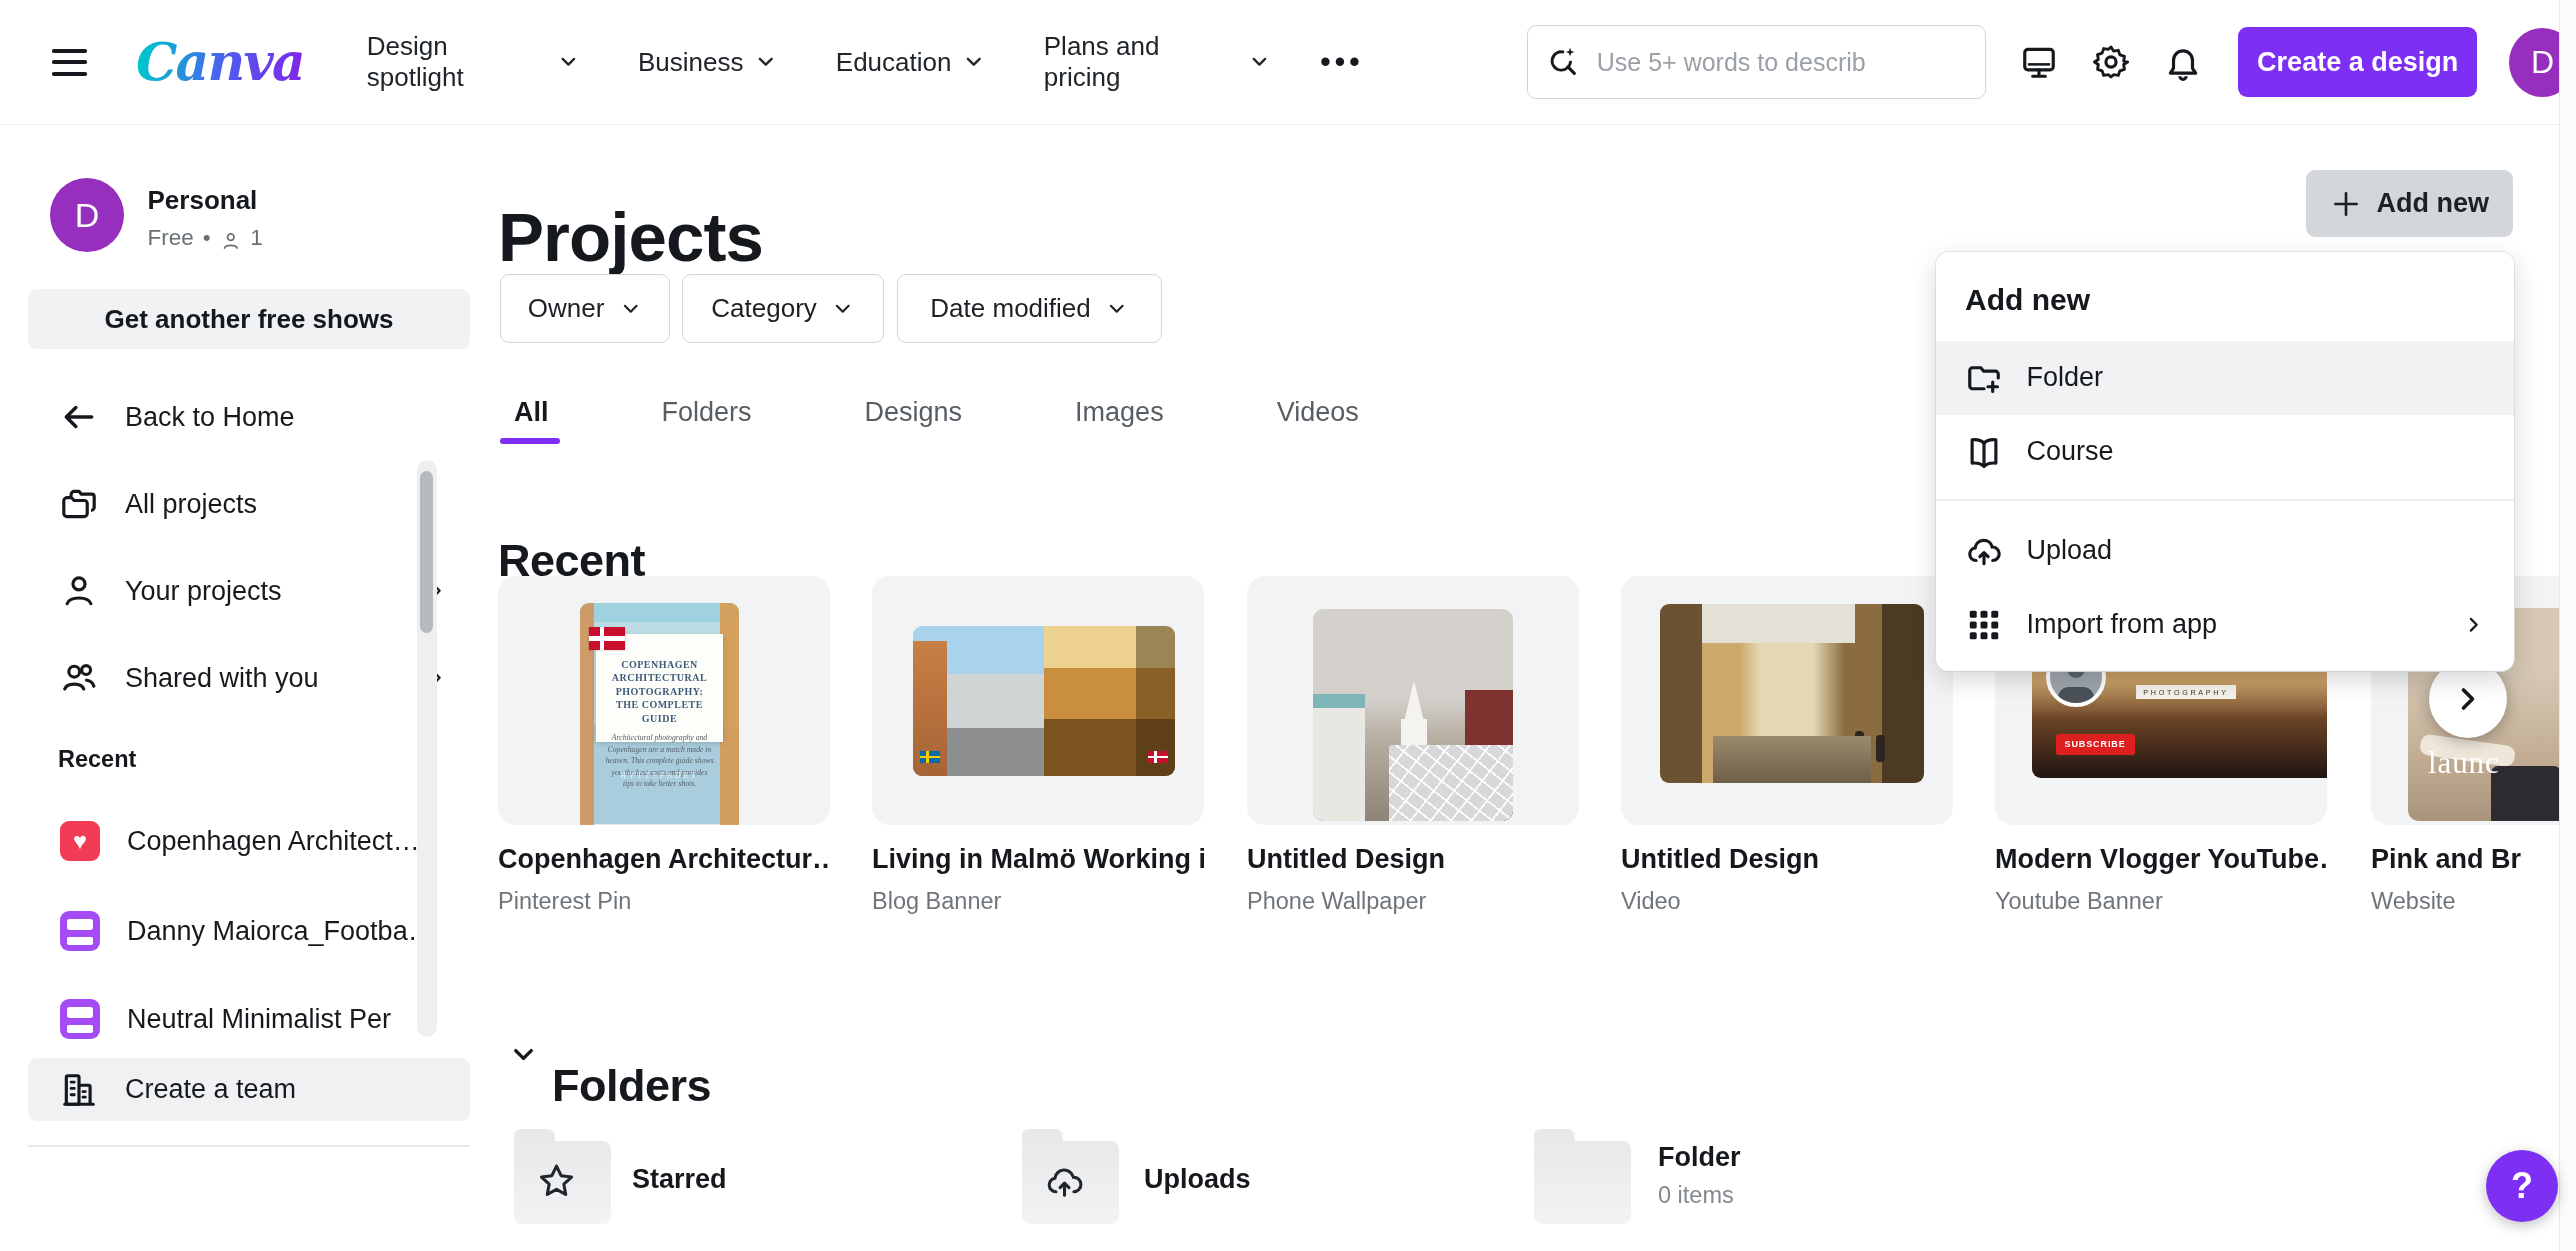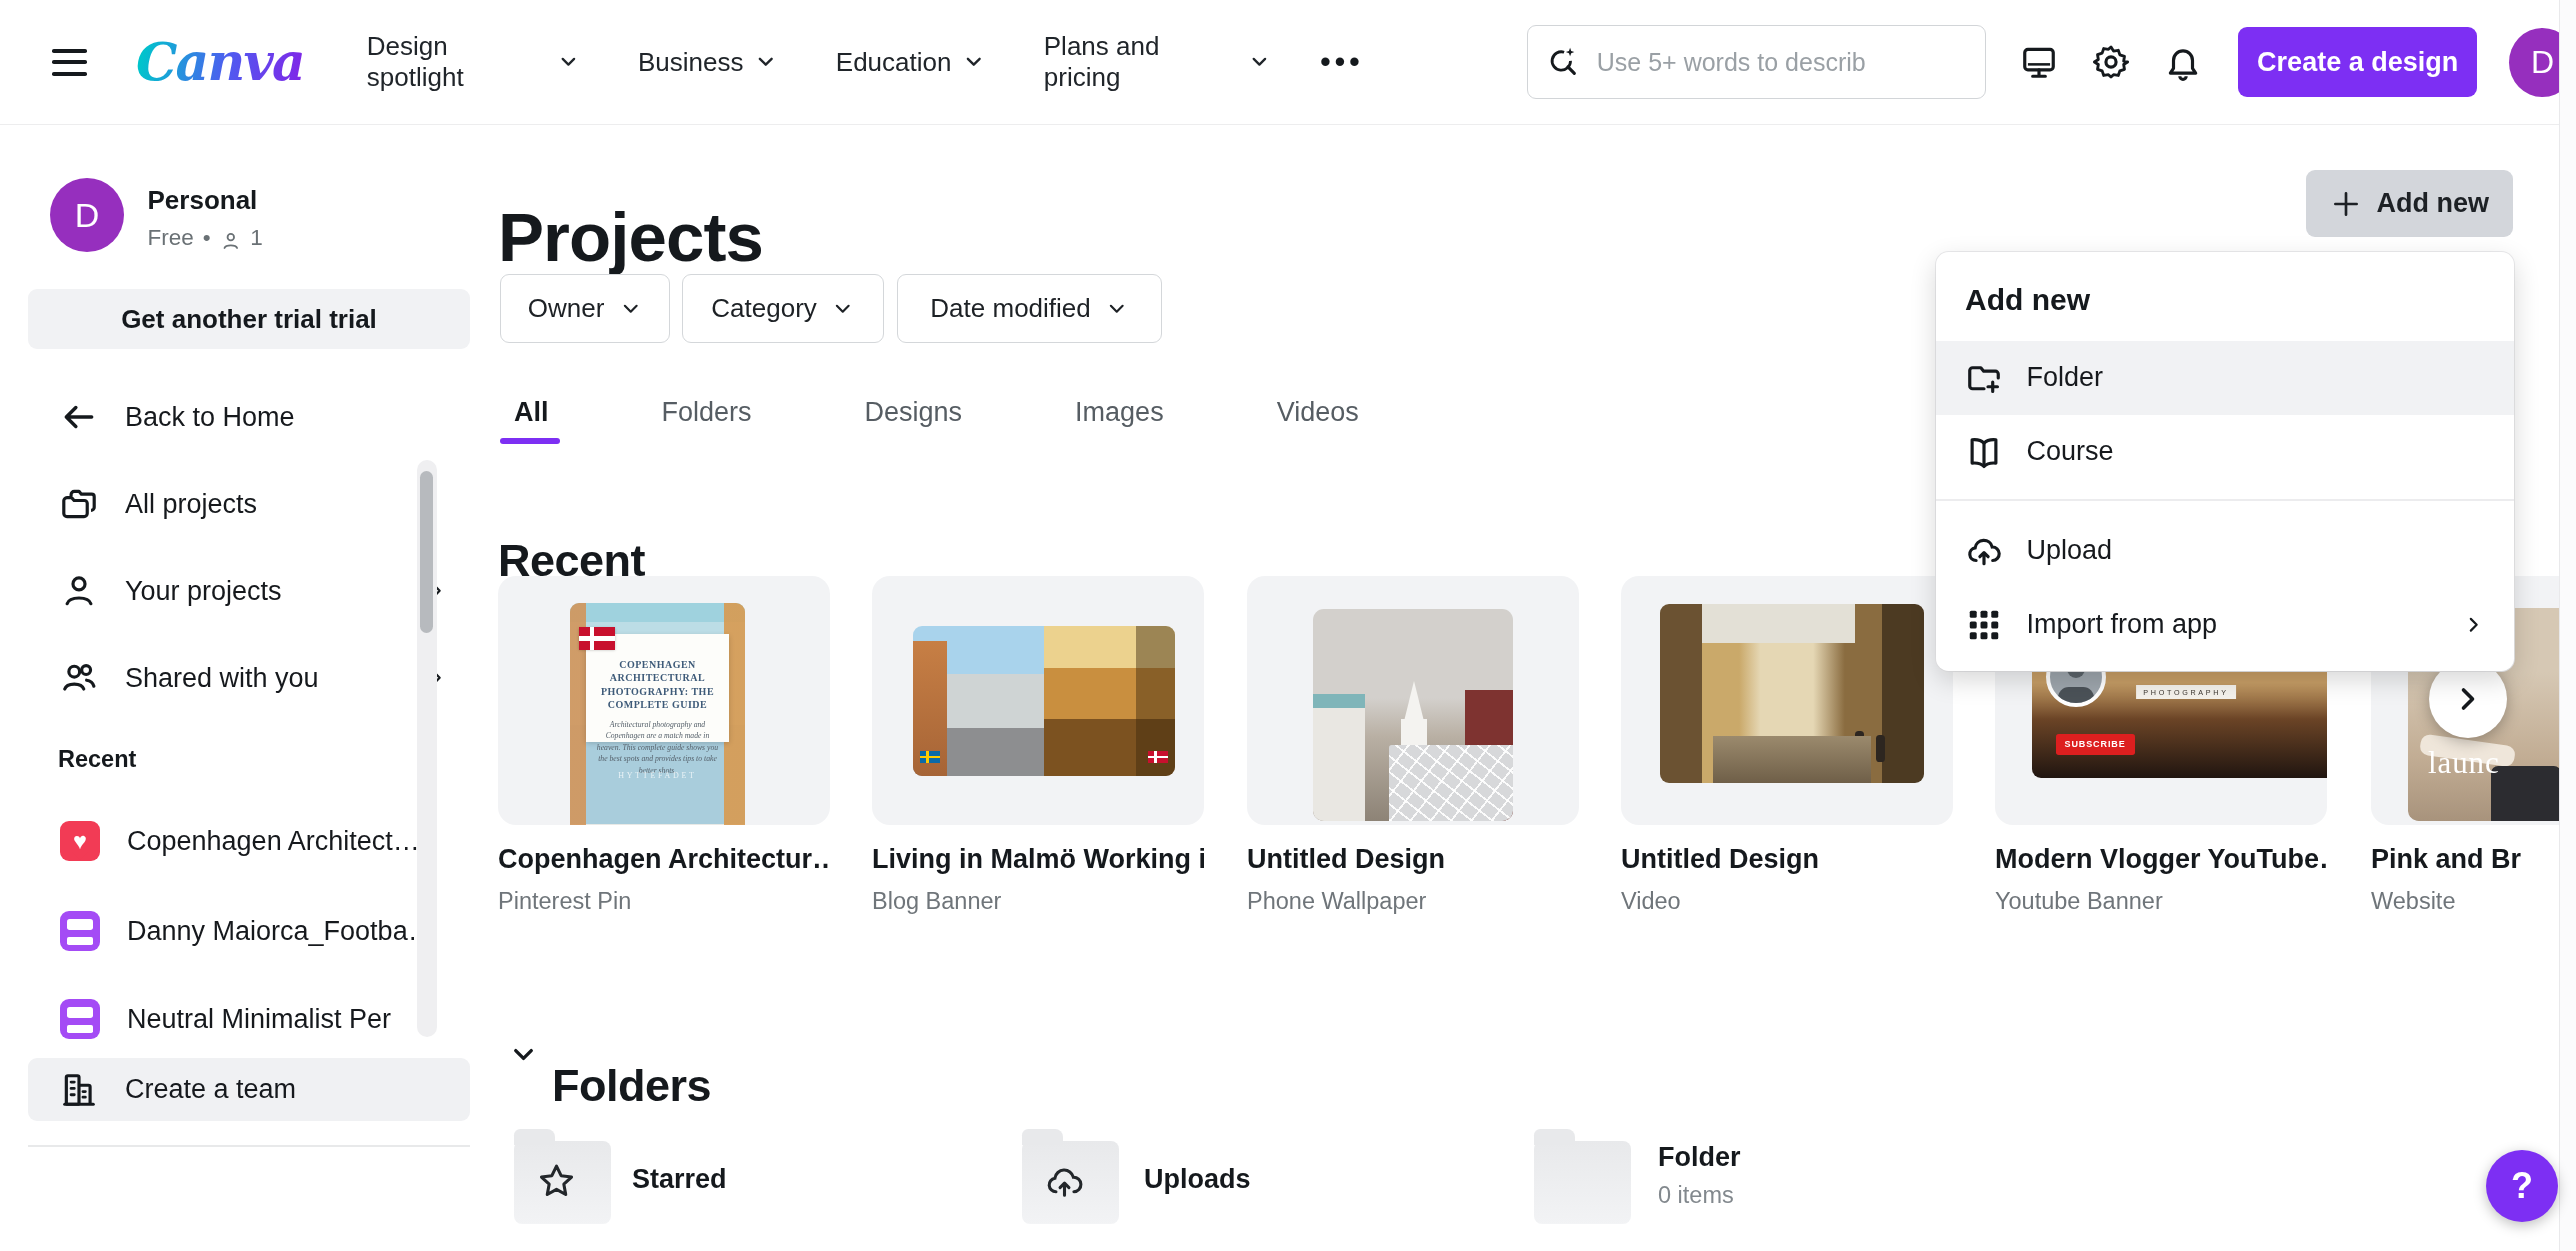--- a/index.html
+++ b/index.html
@@ -72,21 +72,21 @@
   .tab-underline{position:absolute;left:500px;top:438px;width:60px;height:6.3px;border-radius:3.6px;background:#7d2ff3;}
   .sec-head{position:absolute;font-size:45px;font-weight:800;letter-spacing:-0.5px;}
 
   
   .card{position:absolute;top:576px;width:332px;height:249px;border-radius:18px;background:#f2f3f5;overflow:hidden;cursor:pointer;}
   .thumb{position:absolute;overflow:hidden;}
   .card-title{position:absolute;top:844px;width:332px;font-size:27px;font-weight:600;color:#15191d;white-space:nowrap;overflow:hidden;}
   .card-sub{position:absolute;top:888px;font-size:23.5px;color:#6f757a;white-space:nowrap;}
 
   
-  .pin{left:72px;top:27px;width:175px;height:235px;border-radius:9px 9px 0 0;
+  .pin{left:82px;top:27px;width:159px;height:235px;border-radius:9px 9px 0 0;
     background:linear-gradient(180deg,#9fd2de 0 8%,#bcdde6 8% 52%,#a9cddc 52% 94%,#e8e9e6 94%);}
   .pin::before{content:"";position:absolute;inset:0;
     background:linear-gradient(90deg,#d2955a 0 9%,transparent 9% 88%,#d89a50 88%);opacity:.9;}
   .pin-panel{position:absolute;left:16px;top:31px;right:16px;height:108px;background:#fdfdfa;
     box-shadow:0 1.8px 5.4px rgba(0,0,0,.18);padding:23.5px 9px 7.2px;box-sizing:border-box;text-align:center;}
   .pin-head{font-family:"Liberation Serif",serif;font-size:10px;font-weight:bold;color:#3d5a78;letter-spacing:0.5px;line-height:1.35;}
   .pin-body{font-family:"Liberation Serif",serif;font-style:italic;font-size:7.7px;color:#55606a;margin-top:7.2px;line-height:1.5;}
   .pin-flag{position:absolute;left:9px;top:23.5px;width:36px;height:23.5px;background:#c8102e;box-shadow:0 0.9px 2.7px rgba(0,0,0,.25);
     background-image:linear-gradient(90deg,transparent 0 30%,#fff 30% 42%,transparent 42%),
       linear-gradient(0deg,transparent 0 41%,#fff 41% 59%,transparent 59%);}
@@ -254,21 +254,21 @@
             <span>•</span>
           <svg class="mini" viewBox="0 0 24 24">
               <circle cx="12" cy="8" r="3.6" fill="none" stroke="currentColor" stroke-width="2"></circle>
               <path d="M5 20c1.4-4 12.6-4 14 0" fill="none" stroke="currentColor" stroke-width="2" stroke-linecap="round"></path>
             </svg>
           <span>1</span>
         </div>
       </div>
     </div>
 
-    <button class="trial-btn">Get another trial trial</button>
+    <button class="trial-btn">Get another free shows</button>
 
     <div class="side-item" style="top:258px">
       <svg class="ic" viewBox="0 0 24 24">
           <path d="M20 12H4m6-6-6 6 6 6" fill="none" stroke="#15191d" stroke-width="2.2" stroke-linecap="round" stroke-linejoin="round"></path>
         </svg>
       <span class="lbl">Back to Home</span>
     </div>
 
     <div class="side-item" style="top:345px">
       <svg class="ic" viewBox="0 0 24 24">

